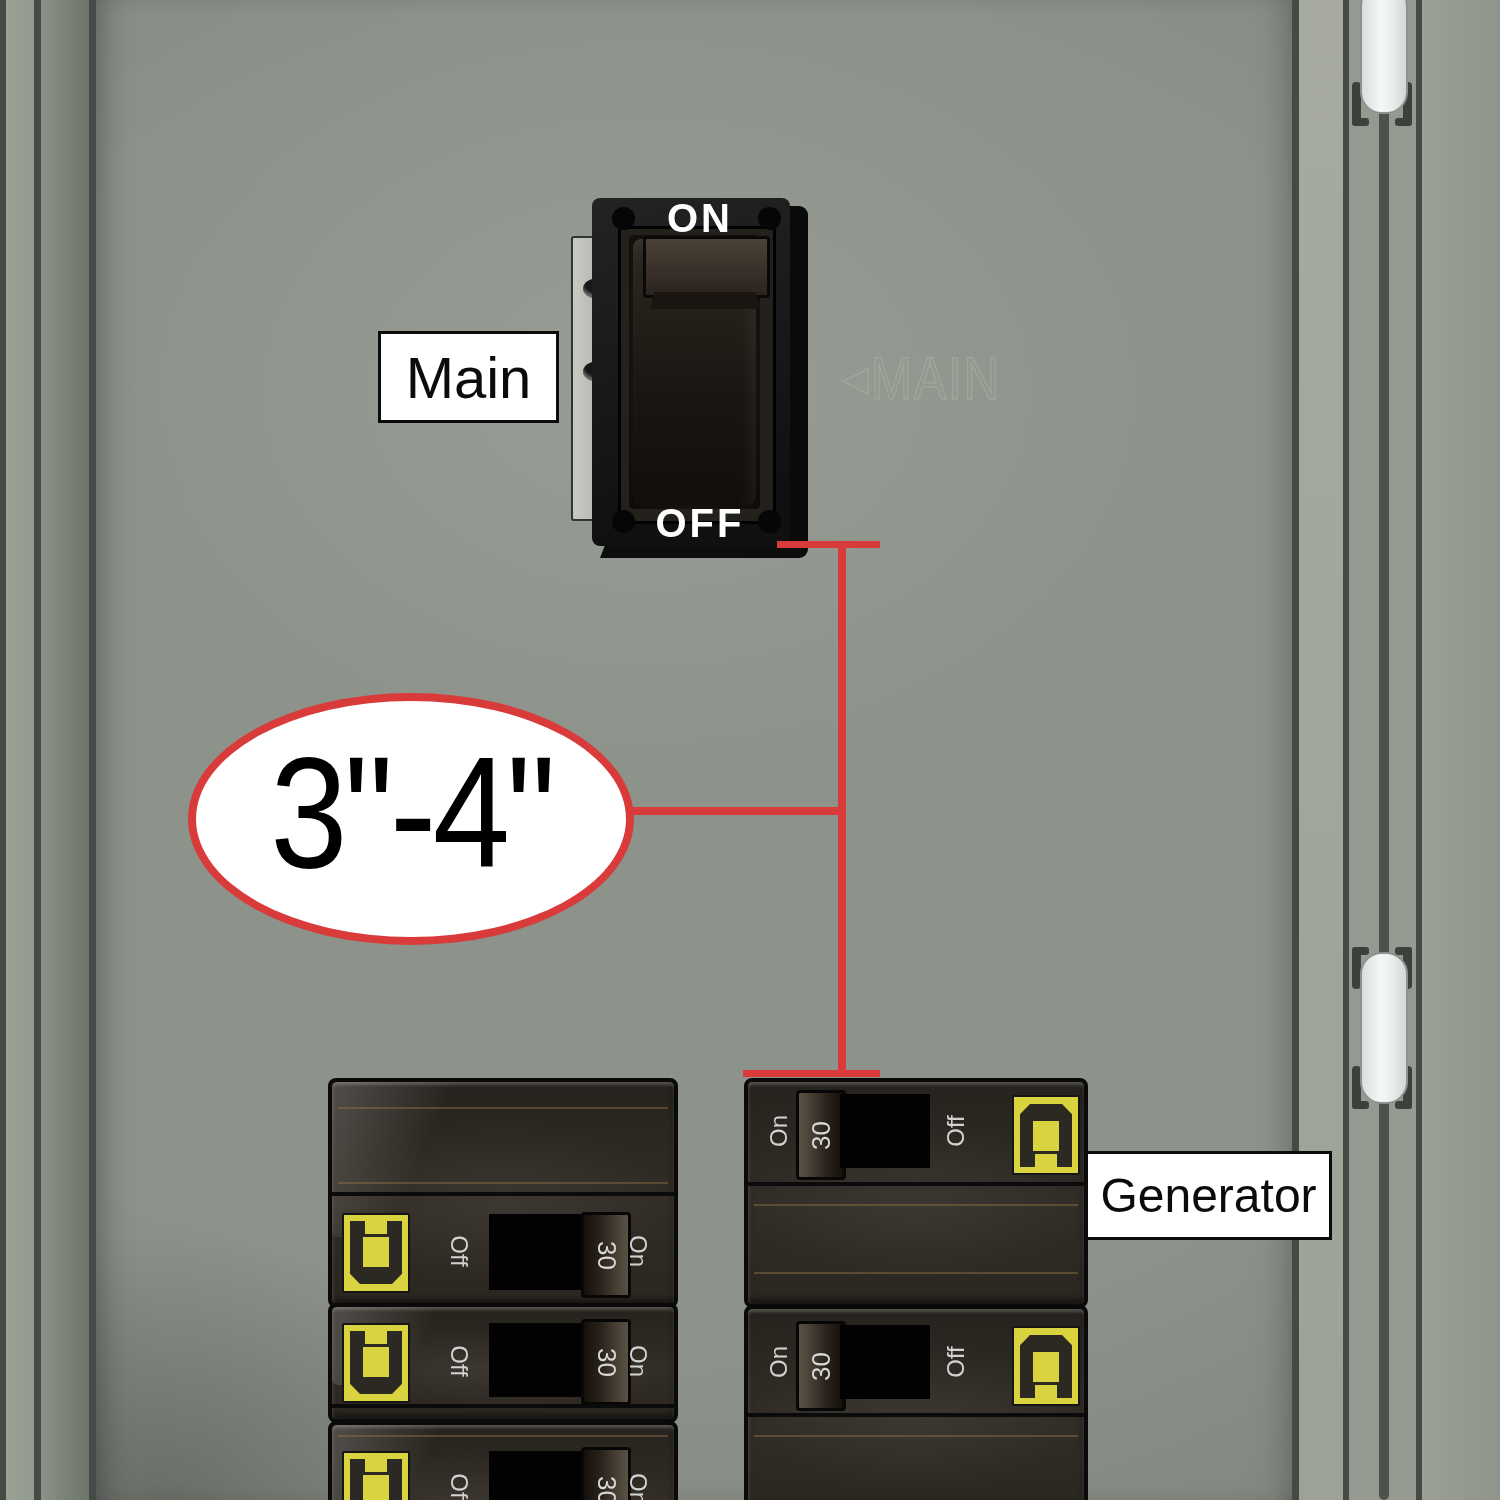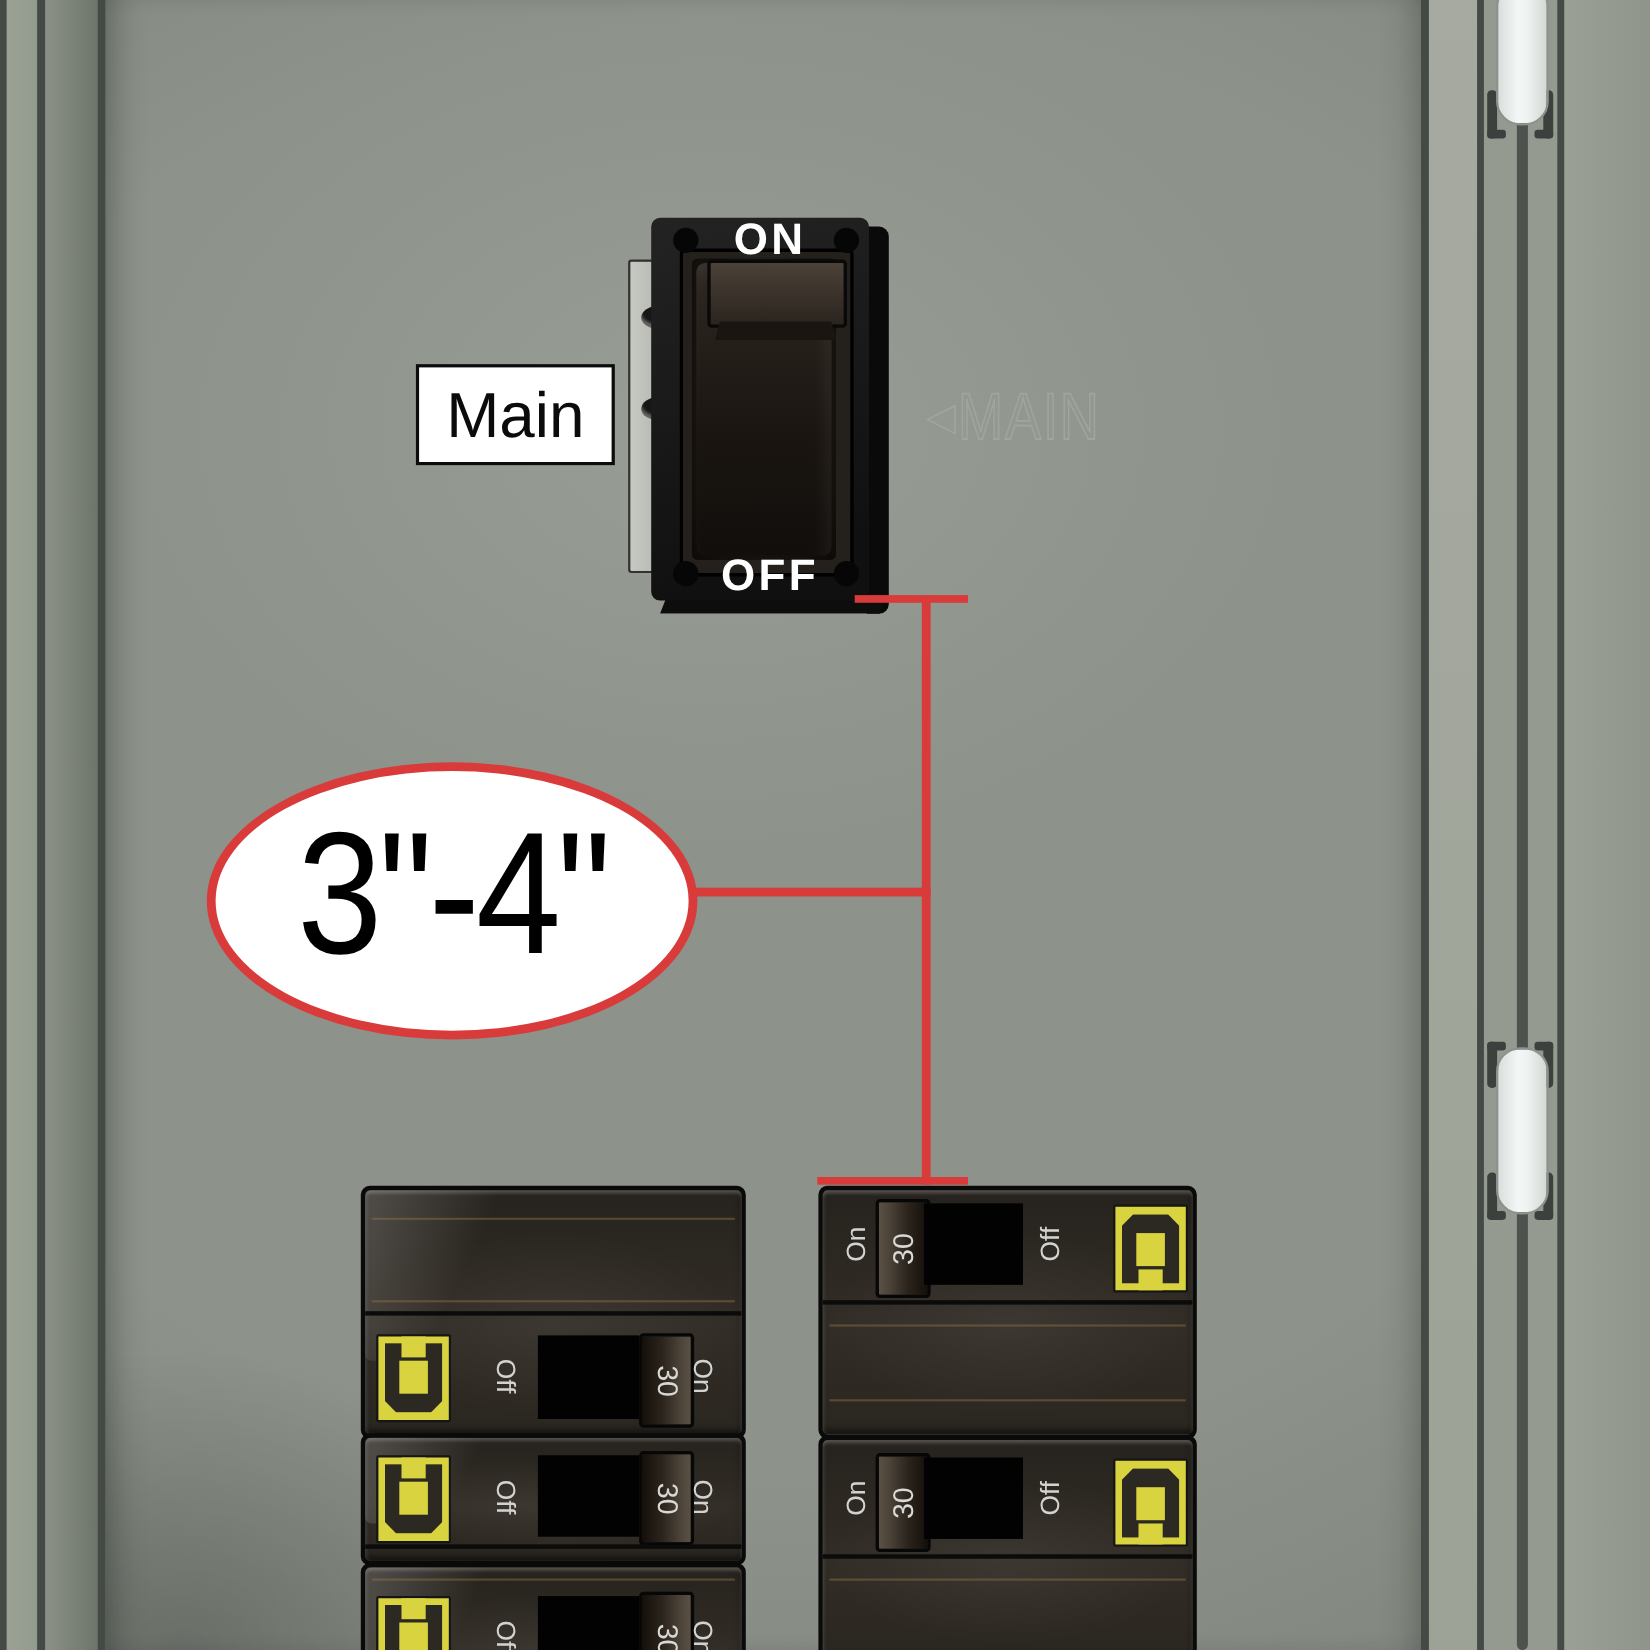--- a/index.html
+++ b/index.html
@@ -258,14 +258,15 @@
   <div class="abs redline" style="left:777px;top:541px;width:103px;height:7px;"></div>
   <div class="abs redline" style="left:838px;top:541px;width:8px;height:536px;"></div>
   <div class="abs redline" style="left:612px;top:807px;width:234px;height:8px;"></div>
   <div class="abs redline" style="left:743px;top:1070px;width:137px;height:7px;"></div>
 
   <div class="abs dim-ellipse">
     <span class="dim-text">3"-4"</span>
   </div>
 
   <div class="abs tag" style="left:378px;top:331px;width:175px;height:86px;font-size:58px;">Main</div>
+  <div class="abs tag" style="left:1085px;top:1151px;width:241px;height:83px;font-size:48px;">Generator</div>
 
 </div>
 
 </body></html>

